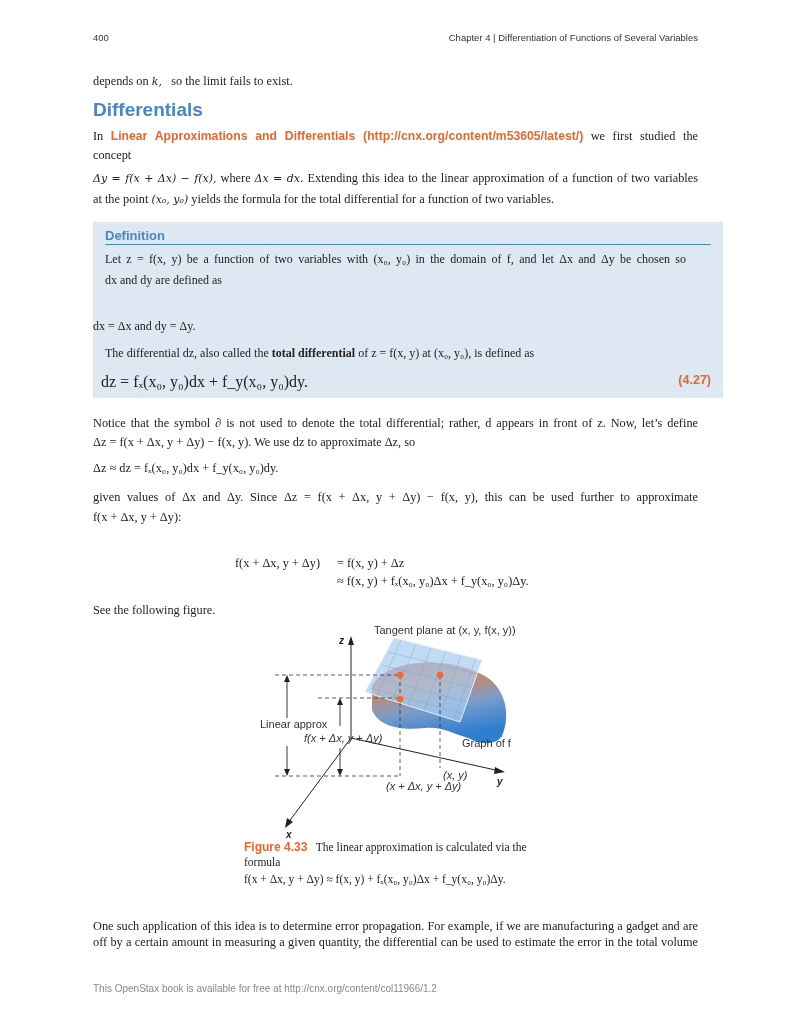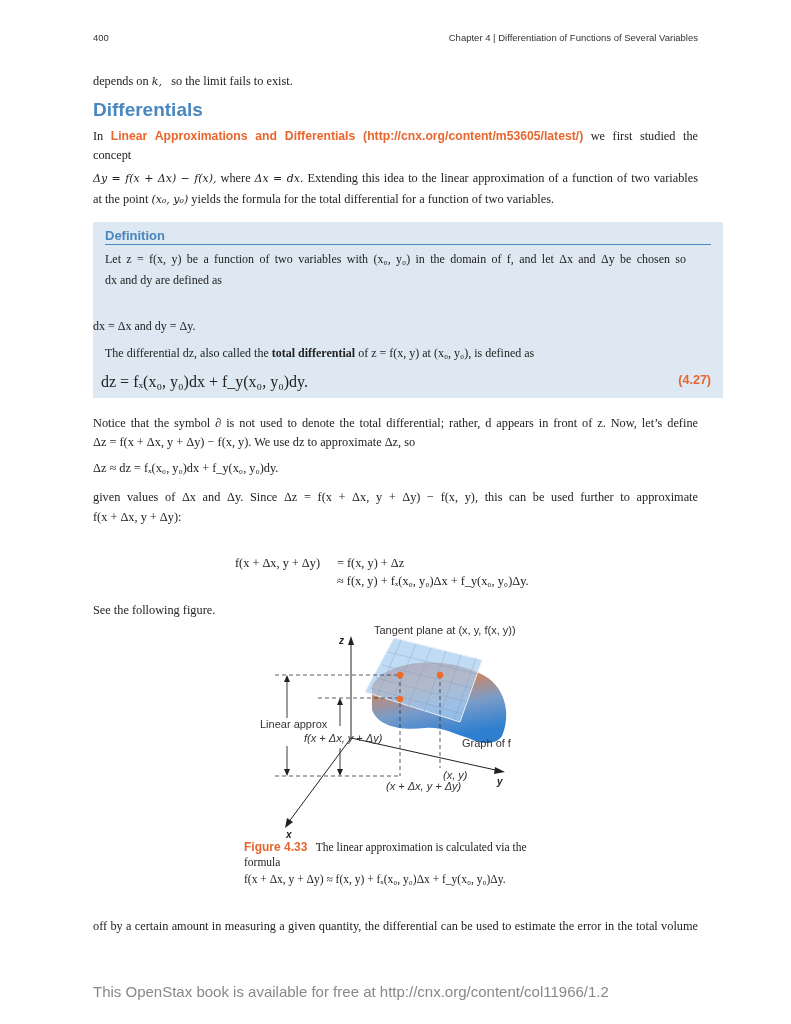--- a/index.html
+++ b/index.html
@@ -14,21 +14,21 @@
   .link { font-family:"Liberation Sans", sans-serif; font-weight:bold; color:#e8652d; font-size:12.2px; }
   .defbox { background:#dde8f2; left:93px; top:222px; width:630px; height:176px; }
   .deftitle { font-family:"Liberation Sans", sans-serif; font-weight:bold; color:#4a86c0; font-size:13px;
               left:12px; top:6px; }
   .defrule { left:12px; right:12px; top:22px; height:1px; background:#4a86c0; }
   .eqnum { font-family:"Liberation Sans", sans-serif; font-weight:bold; color:#e8652d; font-size:12.5px; }
   .center { text-align:left; }
   .figlab { font-family:"Liberation Sans", sans-serif; font-size:11px; color:#333; }
   .figcap { font-size:11.5px; line-height:15px; color:#222; }
   .figcap .fnum { font-family:"Liberation Sans", sans-serif; font-weight:bold; color:#e8652d; font-size:12px; }
-  .footer { font-family:"Liberation Sans", sans-serif; font-size:15px; color:#888; left:93px; top:983px; }
+  .footer { font-family:"Liberation Sans", sans-serif; font-size:10px; color:#888; left:93px; top:983px; }
 </style>
 </head>
 <body>
 
 <div class="abs hdr" style="left:93px;">400</div>
 <div class="abs hdr" style="right:93px;">Chapter 4 | Differentiation of Functions of Several Variables</div>
 
 <div class="abs p" style="left:93px; top:72px;">
   <span>depends on </span><span class="m">k,</span>&nbsp;&nbsp;&nbsp;<span>so the limit fails to exist.</span>
 </div>
@@ -154,16 +154,17 @@
   <text x="46" y="220" font-size="10" font-weight="bold" font-style="italic" fill="#222" font-family="Liberation Sans, sans-serif">x</text>
 </svg>
 
 <div class="abs figcap" style="left:244px; top:840px; width:300px;">
   <span class="fnum">Figure 4.33</span>&nbsp;&nbsp;
   <span>The linear approximation is calculated via the formula</span>
   <div style="margin-top:2px; white-space:nowrap;">f(x + Δx, y + Δy) ≈ f(x, y) + fₓ(x₀, y₀)Δx + f_y(x₀, y₀)Δy.</div>
 </div>
 
 <div class="abs p" style="left:93px; top:918px; width:605px; line-height:16px;">
+  <div class="just">One such application of this idea is to determine error propagation. For example, if we are manufacturing a gadget and are</div>
   <div class="just">off by a certain amount in measuring a given quantity, the differential can be used to estimate the error in the total volume</div>
 </div>
 
 <div class="abs footer">This OpenStax book is available for free at http://cnx.org/content/col11966/1.2</div>
 
 </body></html>

